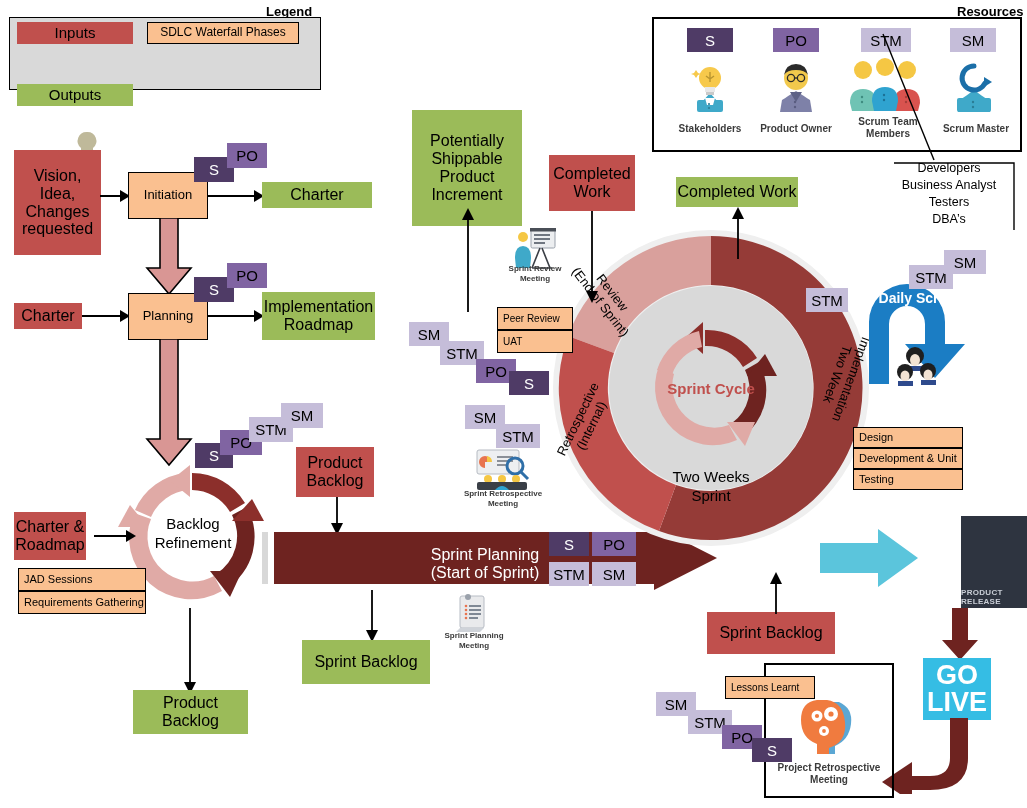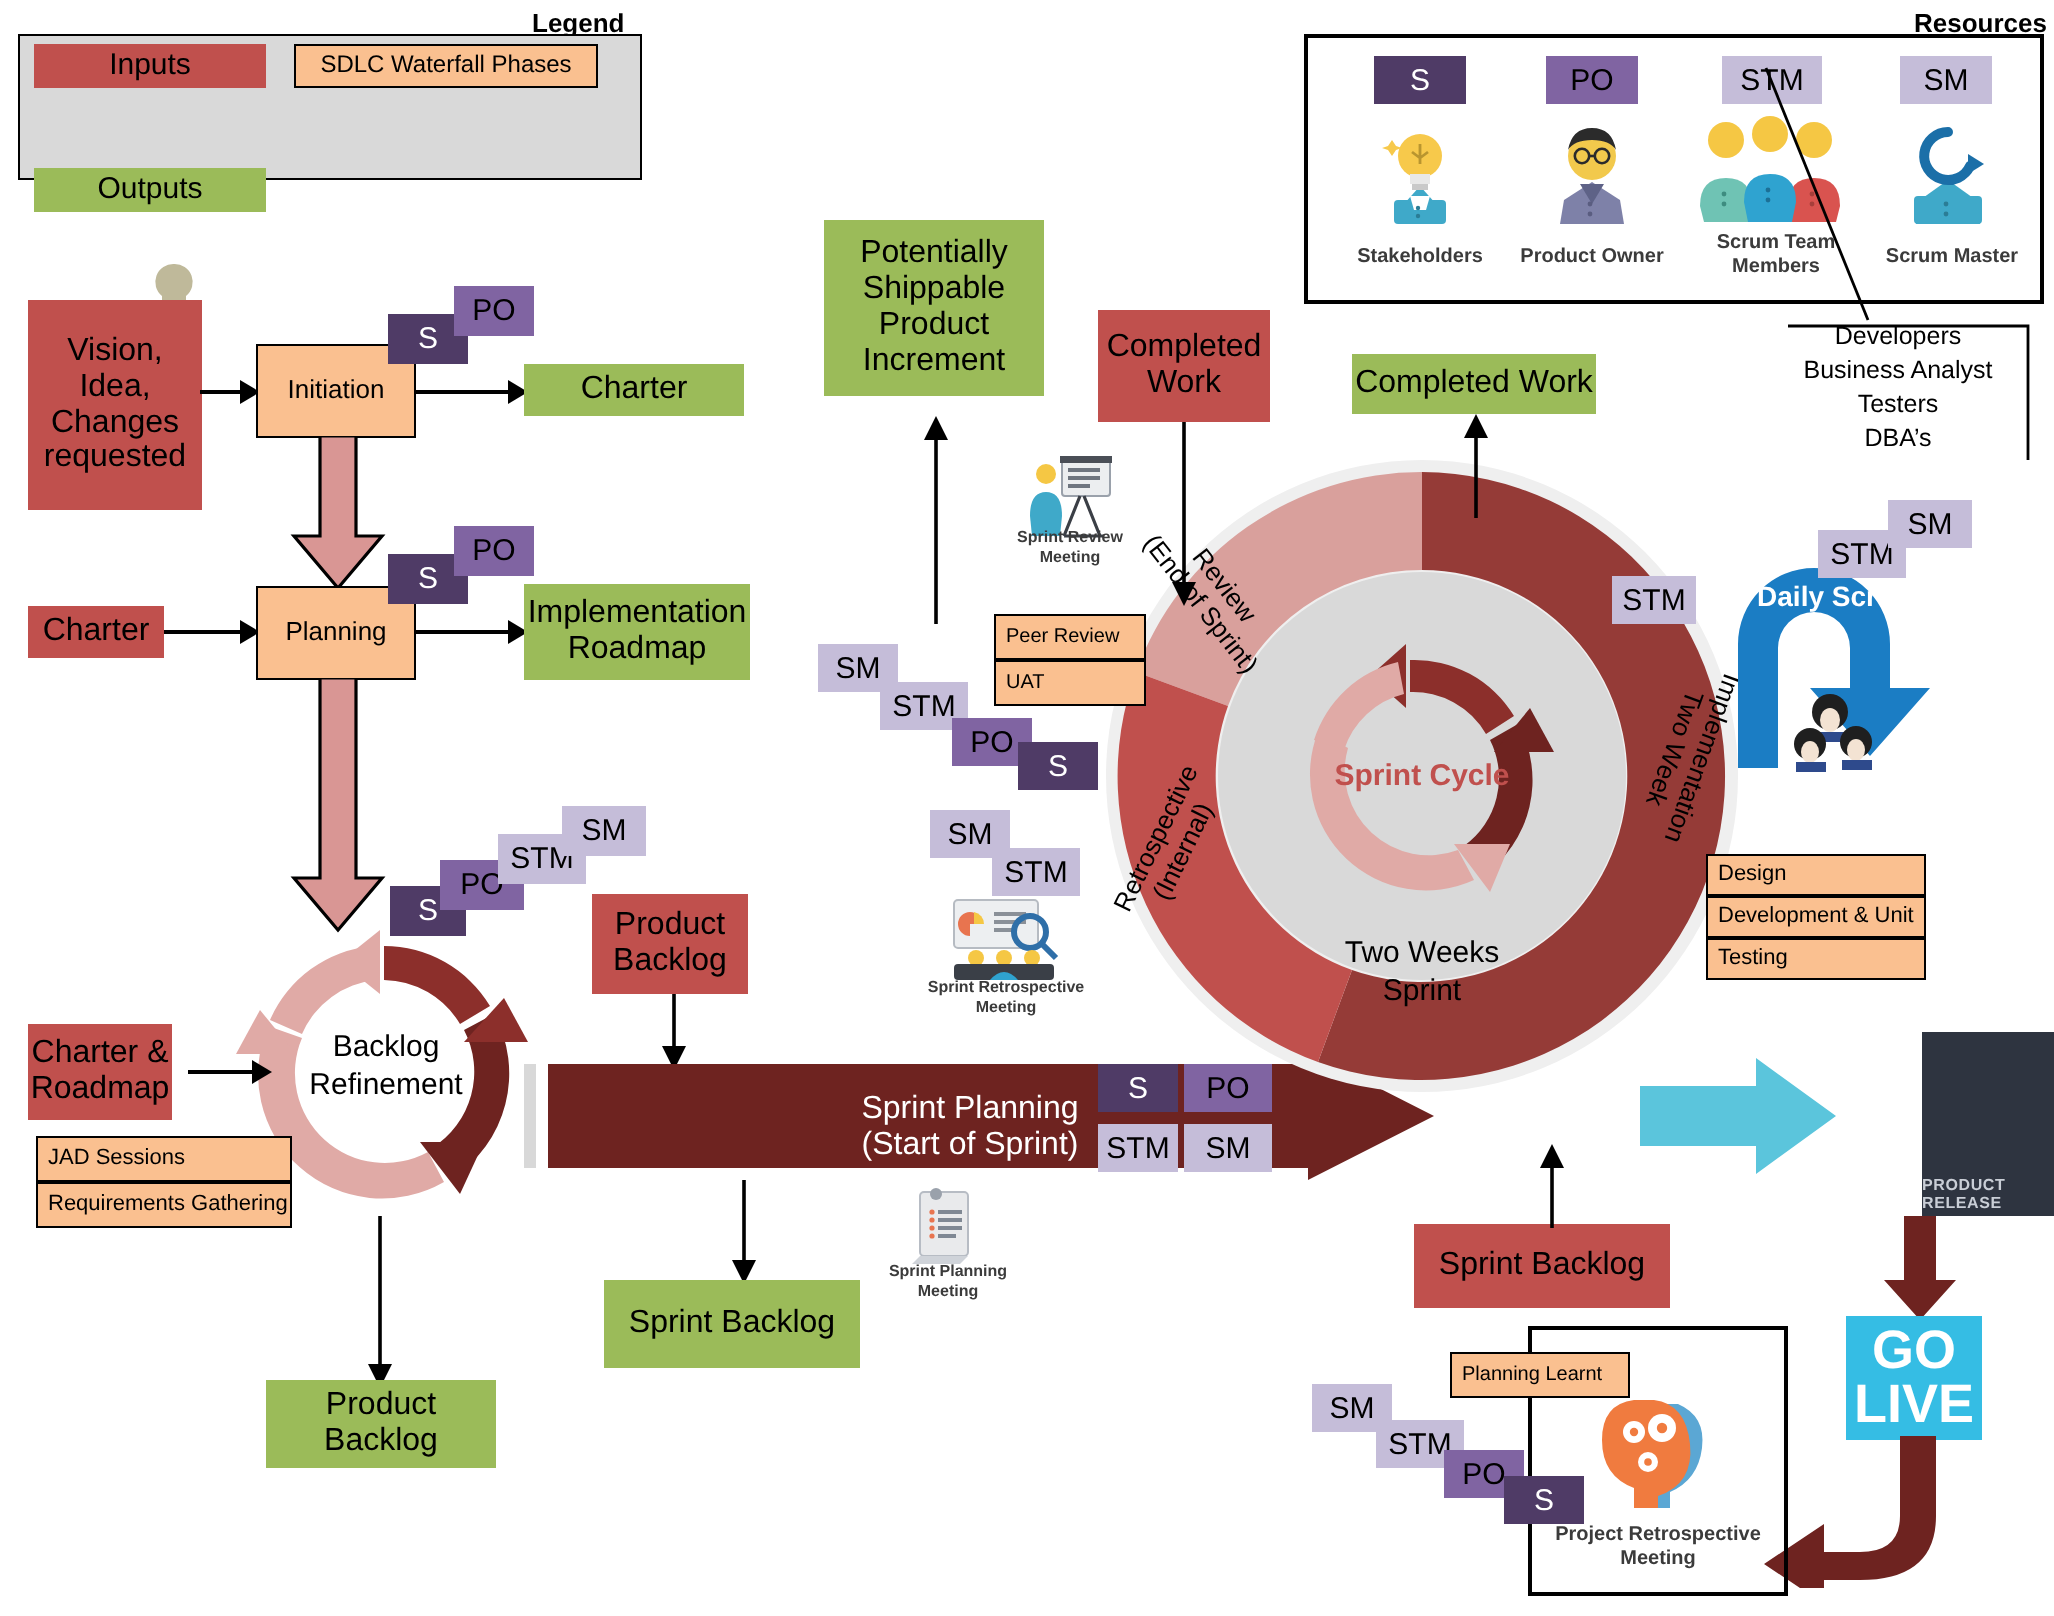--- a/index.html
+++ b/index.html
@@ -293,21 +293,21 @@
   </div>
   <div class="abs arc-txt" style="left:530px;top:408px;width:110px;transform:rotate(-64deg);transform-origin:50% 50%;">
     <div>Retrospective</div>
       <div>(Internal)</div>
   </div>
   <div class="abs arc-txt" style="left:789px;top:362px;width:110px;transform:rotate(110deg);transform-origin:50% 50%;">
     <div>Implementation</div>
       <div>Two Week</div>
   </div>
 
-  <div class="abs box output-box" style="left:412px;top:110px;width:110px;height:88px;padding:0 4px;">Potentially Shippable Product Increment</div>
+  <div class="abs box output-box" style="left:412px;top:110px;width:110px;height:116px;padding:0 4px;">Potentially Shippable Product Increment</div>
   <svg class="abs" style="left:456px;top:208px;width:24px;height:104px;">
     <line x1="12" y1="104" x2="12" y2="12" stroke="#000" stroke-width="1.8"></line>
     <polygon points="6,12 18,12 12,0" fill="#000"></polygon>
   </svg>
 
   <div class="abs box input-box" style="left:549px;top:155px;width:86px;height:56px;padding:0 3px;">Completed Work</div>
   <svg class="abs" style="left:580px;top:211px;width:24px;height:92px;">
     <line x1="12" y1="0" x2="12" y2="80" stroke="#000" stroke-width="1.8"></line>
     <polygon points="6,80 18,80 12,92" fill="#000"></polygon>
   </svg>
@@ -407,21 +407,21 @@
     <path d="M72 0 L72 40 Q72 58 52 58 L34 58 L34 44 L4 64 L34 84 L34 72 L52 72 Q90 72 90 40 L90 0 Z" fill="#6E2320"></path>
   </svg>
 
   <div class="abs box input-box" style="left:707px;top:612px;width:128px;height:42px;">Sprint Backlog</div>
   <svg class="abs" style="left:764px;top:572px;width:24px;height:42px;">
     <line x1="12" y1="42" x2="12" y2="12" stroke="#000" stroke-width="1.8"></line>
     <polygon points="6,12 18,12 12,0" fill="#000"></polygon>
   </svg>
 
   <div class="abs plain-border" style="left:764px;top:663px;width:130px;height:135px;"></div>
-  <div class="abs box sub-box" style="left:725px;top:676px;width:90px;height:23px;font-size:10px;">Planning Learnt</div>
+  <div class="abs box sub-box" style="left:725px;top:676px;width:90px;height:23px;font-size:10px;">Lessons Learnt</div>
   <div class="abs badge sm" style="left:656px;top:692px;width:40px;height:24px;">SM</div>
   <div class="abs badge stm" style="left:688px;top:710px;width:44px;height:24px;">STM</div>
   <div class="abs badge po" style="left:722px;top:725px;width:40px;height:24px;">PO</div>
   <div class="abs badge s" style="left:752px;top:738px;width:40px;height:24px;">S</div>
   <div class="abs" style="left:793px;top:694px;width:60px;height:62px;">
     <svg width="60" height="62" viewBox="0 0 60 62">
       <path d="M46 8 q14 6 12 22 q-2 16 -16 22 l0 8 h-8 l0-10 q-14-6 -14-22 q0-16 14-20 Z" fill="#5BA7D4"></path>
       <path d="M34 6 q16 2 18 22 q2 20 -16 26 l0 6 h-12 l0-10 q-16-6 -16-24 q0-18 16-20 Z" fill="#F07B3F"></path>
       <g fill="#ffffff">
         <circle cx="24" cy="22" r="5.5"></circle>

